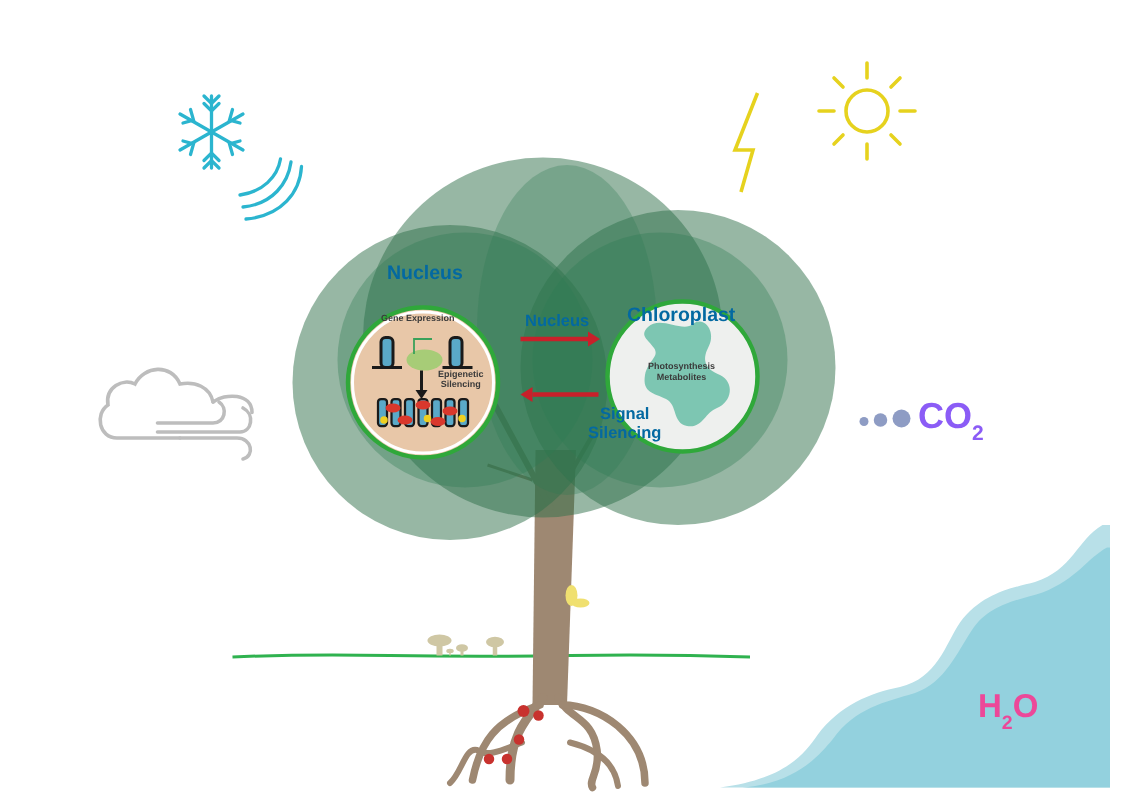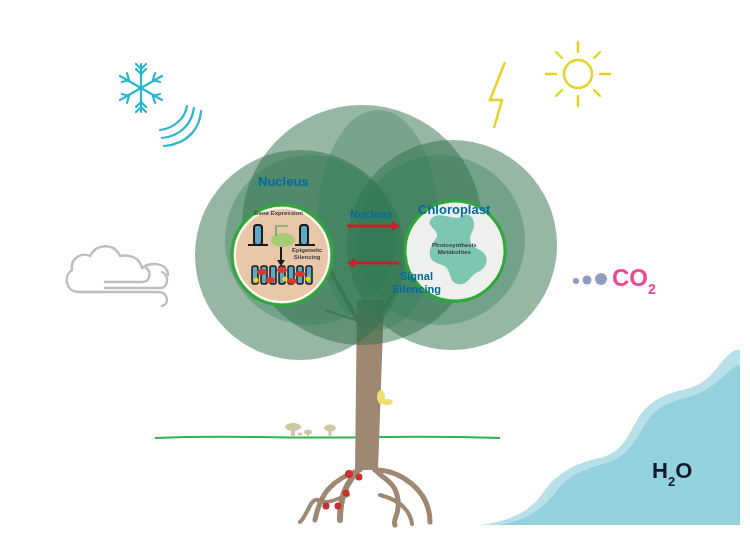--- a/index.html
+++ b/index.html
@@ -2,22 +2,22 @@
 <html><head>
 <meta charset="utf-8">
 <style>
   html,body{margin:0;padding:0;background:#ffffff;}
   body{width:750px;height:537px;position:relative;overflow:hidden;font-family:"Liberation Sans",sans-serif;}
   .layer{position:absolute;left:0;top:0;width:750px;height:537px;}
   .lbl{position:absolute;font-family:"Liberation Sans",sans-serif;font-weight:bold;color:#0369a1;white-space:nowrap;}
   .organelle-title{font-size:13px;}
   .arrow-label{font-size:11px;text-align:center;line-height:13px;}
   .inset-text{position:absolute;font-family:"Liberation Sans",sans-serif;font-weight:bold;color:#3a3a3a;white-space:nowrap;text-align:center;}
-  .co2{position:absolute;color:#ec4899;font-family:"Liberation Sans",sans-serif;font-weight:bold;}
-  .h2o{position:absolute;color:#0f172a;font-family:"Liberation Sans",sans-serif;font-weight:bold;}
+  .co2{position:absolute;color:#8b5cf6;font-family:"Liberation Sans",sans-serif;font-weight:bold;}
+  .h2o{position:absolute;color:#ec4899;font-family:"Liberation Sans",sans-serif;font-weight:bold;}
 </style>
 </head>
 <body>
 
 <svg class="layer" viewBox="0 0 750 537" xmlns="http://www.w3.org/2000/svg">
 
   <g>
     <path d="M480 525 C 520 520, 535 505, 545 490 C 560 470, 580 462, 600 458 C 625 452, 630 430, 640 415 C 655 395, 675 392, 690 388 C 715 380, 718 360, 735 350 L 740 350 L 740 525 Z" fill="#b8e0e8"></path>
     <path d="M495 525 C 530 522, 545 505, 555 493 C 570 472, 590 468, 610 462 C 630 455, 638 435, 648 420 C 660 402, 680 400, 695 395 C 718 386, 725 372, 738 365 L 740 365 L 740 525 Z" fill="#93d1de"></path>
   </g>

